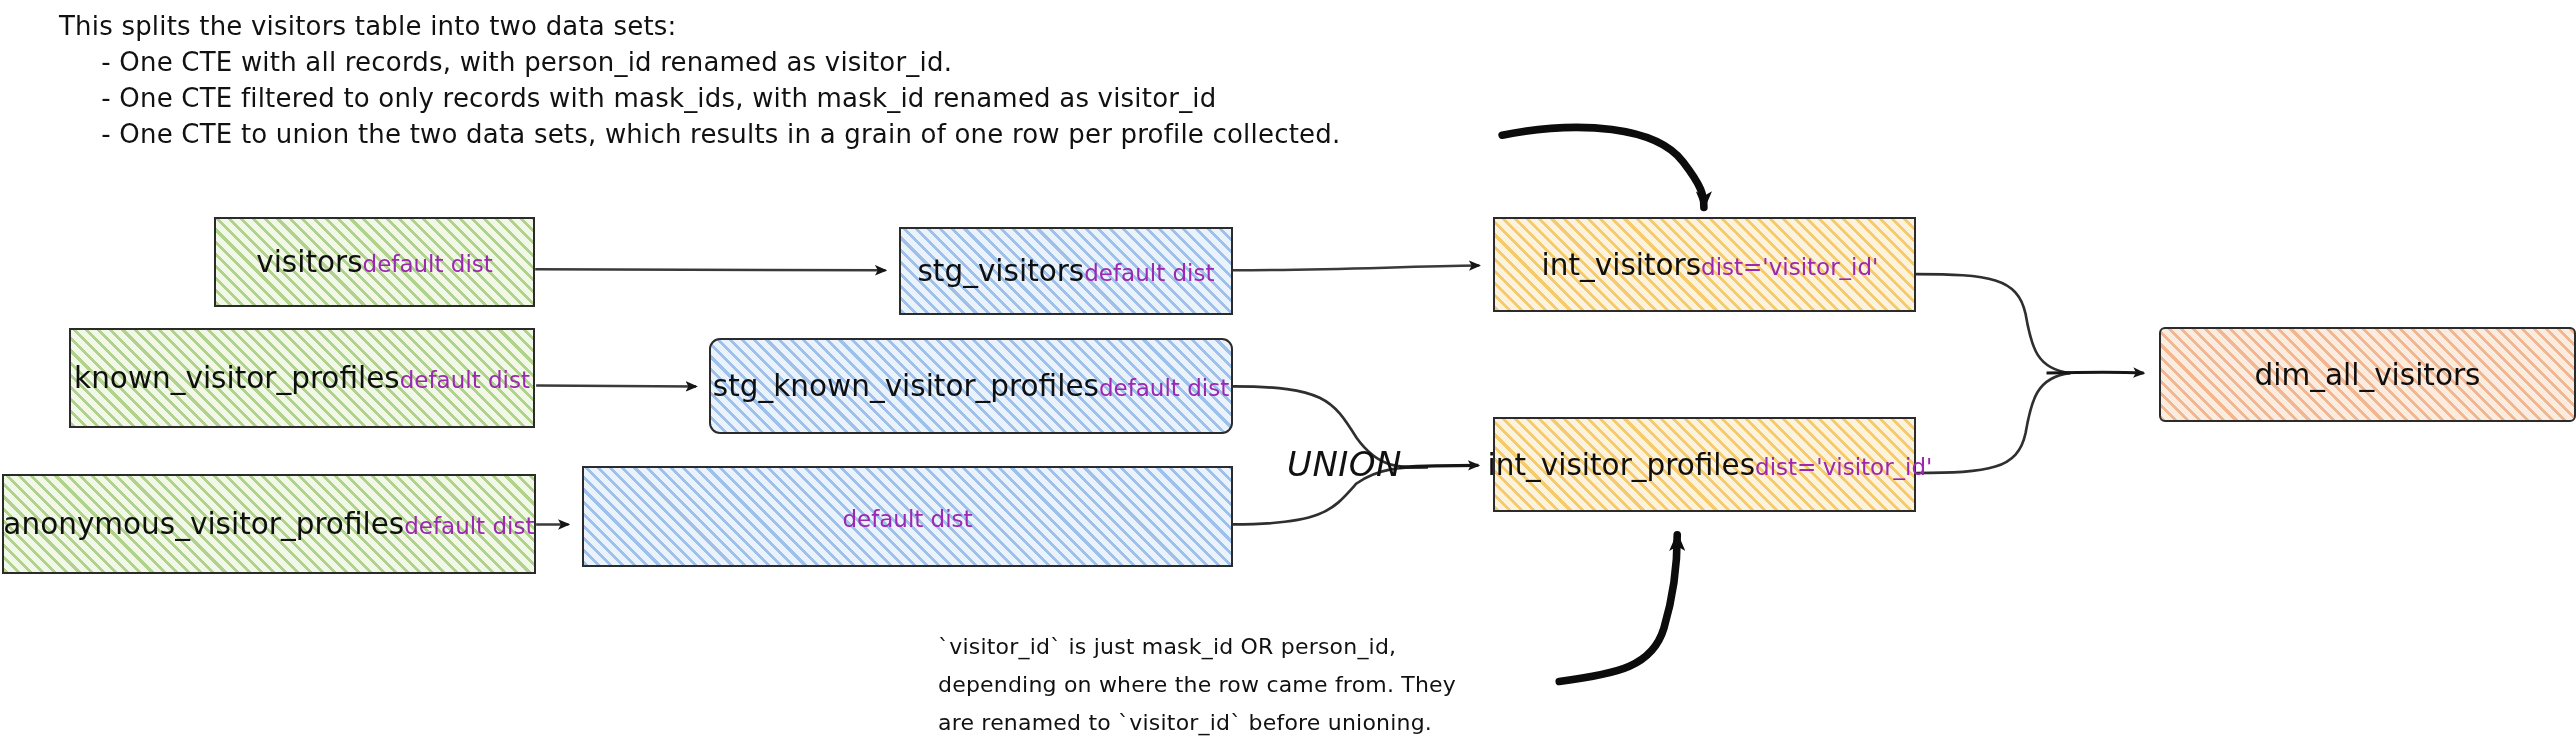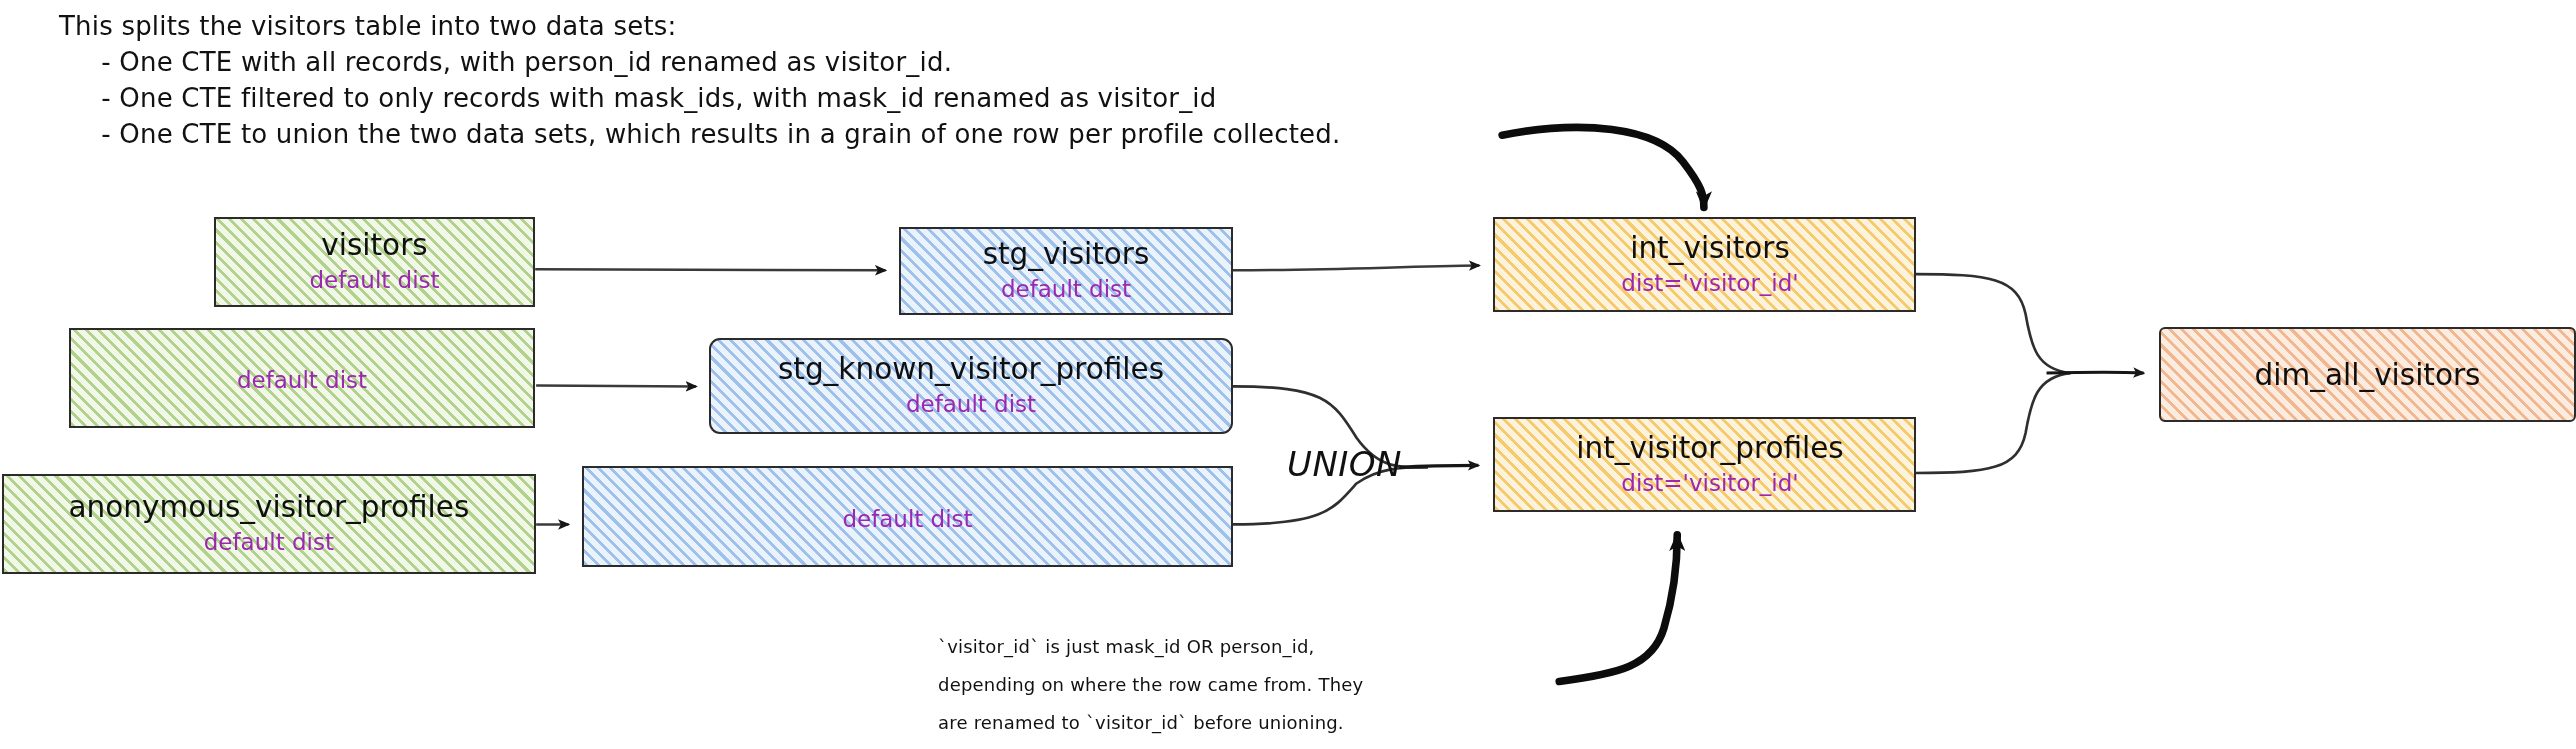--- a/index.html
+++ b/index.html
@@ -13,29 +13,29 @@
   .note{
     position:absolute;
     color:#111111;
     font-family:"DejaVu Sans", sans-serif;
     font-size:26px;
     line-height:36px;
     white-space:pre;
     letter-spacing:0.2px;
   }
   #note-top{left:59px;top:7.6px;}
-  #note-bottom{left:938px;top:628px;line-height:38px;font-size:18px;}
+  #note-bottom{left:938px;top:628px;line-height:38px;font-size:22px;}
 
   
   .node{
     position:absolute;
     box-sizing:border-box;
     border:2.4px solid #2b2b2b;
     display:flex;
-    flex-direction:column;
+    flex-direction:row;
     align-items:center;
     justify-content:center;
     background-color:#ffffff;
   }
   .node .title{
     color:#0f0f0f;
     font-size:29.5px;
     line-height:32px;
     white-space:nowrap;
     position:relative;z-index:2;
@@ -137,20 +137,21 @@
 are renamed to `visitor_id` before unioning.</div>
 
   <div id="union-label">UNION</div>
 
   <div class="node src" id="n-visitors">
     <div class="title">visitors</div>
     <div class="sub">default dist</div>
   </div>
 
   <div class="node src" id="n-known">
+    <div class="title">known_visitor_profiles</div>
     <div class="sub">default dist</div>
   </div>
 
   <div class="node src" id="n-anon">
     <div class="title">anonymous_visitor_profiles</div>
     <div class="sub">default dist</div>
   </div>
 
   <div class="node stg" id="n-stg-visitors">
     <div class="title">stg_visitors</div>

